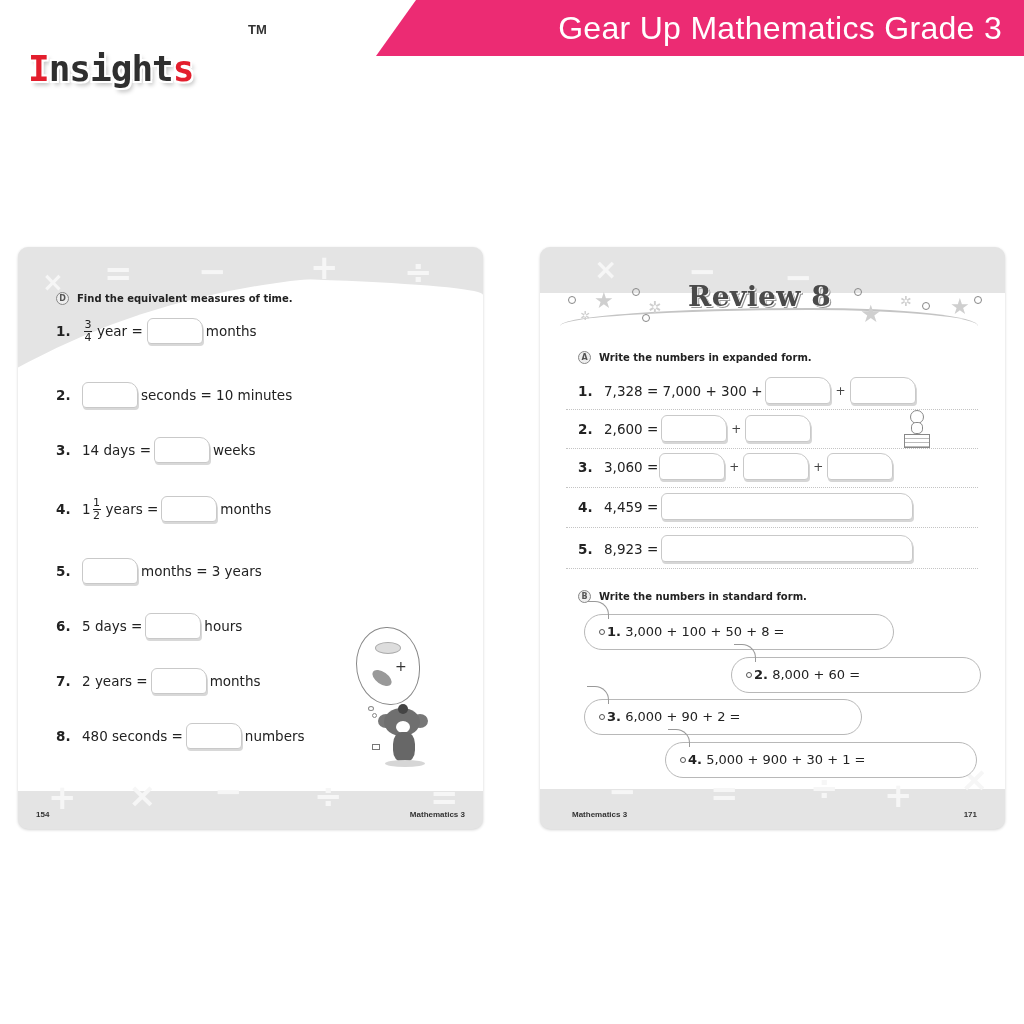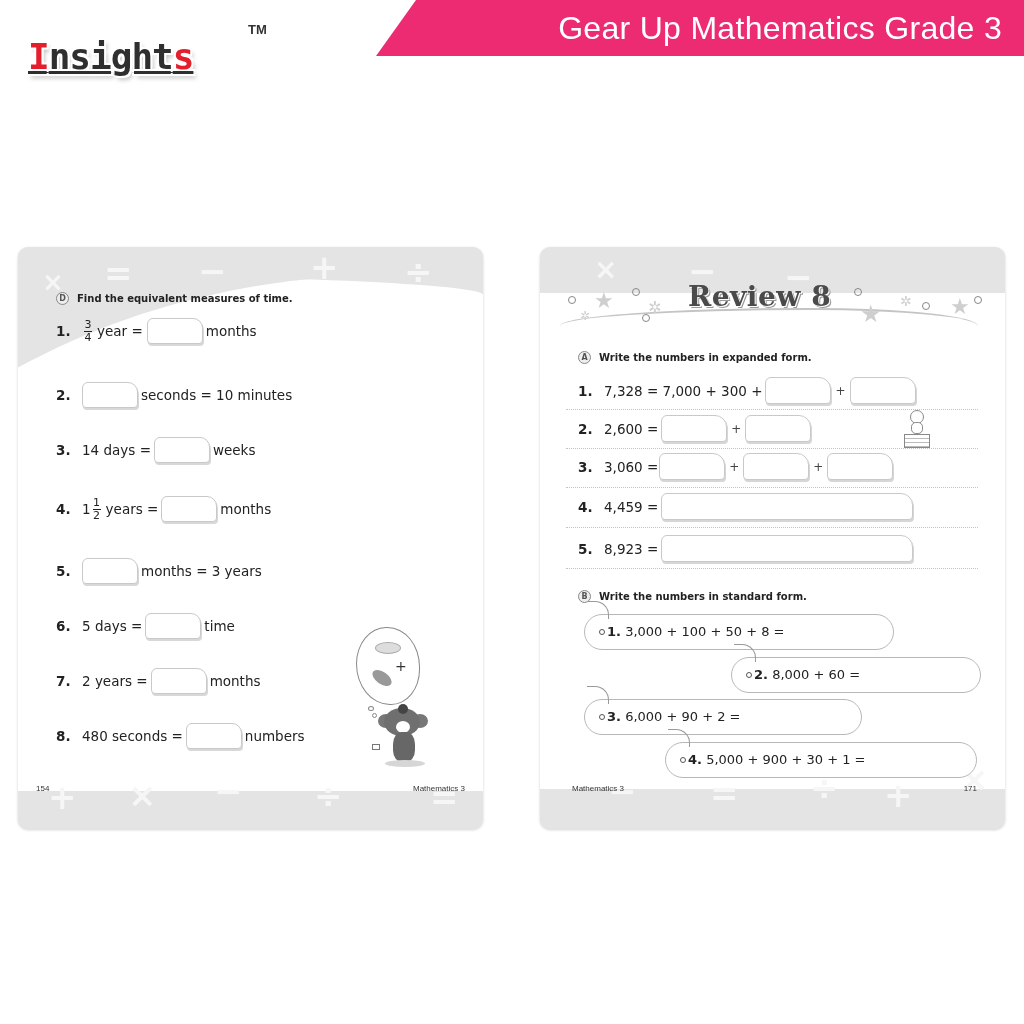--- a/index.html
+++ b/index.html
@@ -5,40 +5,40 @@
   * { box-sizing: border-box; margin: 0; padding: 0; }
   html, body { width: 1024px; height: 1024px; background: #ffffff; overflow: hidden; }
   body { position: relative; font-family: "DejaVu Sans", sans-serif; color: #222; }
 
   
   .logo { position: absolute; left: 20px; top: 16px; width: 250px; height: 75px; }
   .logo .line { position: absolute; font-family: "DejaVu Sans Mono", monospace; font-weight: bold;
     font-size: 36px; letter-spacing: -1px; color: #2f2f2f;
     text-shadow: 2px 2px 0 #fff, -2px -2px 0 #fff, 2px -2px 0 #fff, -2px 2px 0 #fff, 3px 4px 4px rgba(0,0,0,.25); }
   .logo .line1 { left: 2px; top: 2px; }
-  .logo .line2 { left: 8px; top: 20px; text-decoration: underline; }
+  .logo .line2 { left: 8px; top: 32px; }
   .logo .red { color: #e31e2d; }
   .logo .tm { position: absolute; left: 228px; top: 6px; font-size: 13px; font-weight: bold; color: #333; font-family: "Liberation Sans", sans-serif; }
 
   .banner { position: absolute; right: 0; top: 0; width: 648px; height: 56px; background: #ec2b73;
     clip-path: polygon(40px 0, 100% 0, 100% 100%, 0 100%); }
   .banner-title { position: absolute; right: 22px; top: 10px; color: #fff; font-family: "Liberation Sans", sans-serif;
     font-size: 32px; letter-spacing: 0.3px; white-space: nowrap; }
 
   
   .page { position: absolute; top: 247px; width: 465px; height: 582px; background: #e4e4e4;
     border-radius: 10px; box-shadow: 0 1px 3px rgba(0,0,0,.18); overflow: hidden; }
   .page.left { left: 18px; }
   .page.right { left: 540px; }
   .page .paper { position: absolute; left: 0; right: 0; top: 40px; bottom: 40px; background: #fff; }
   .page.left .paper { border-top-right-radius: 100% 20px; border-top-left-radius: 0; clip-path: ellipse(140% 100% at 80% 100%); top: 28px; bottom: 38px; }
   .page.right .paper { top: 46px; bottom: 40px; }
   .sym { position: absolute; color: #f6f6f6; font-weight: bold; font-size: 34px; font-family: "DejaVu Sans", sans-serif; }
 
-  .page-num { position: absolute; bottom: 36px; font-size: 8px; color: #333; font-family: "Liberation Sans", sans-serif; }
+  .page-num { position: absolute; bottom: 10px; font-size: 8px; color: #333; font-family: "Liberation Sans", sans-serif; font-weight: bold; }
 
   
   .sec-head { position: absolute; display: flex; align-items: center; gap: 8px; font-weight: bold; font-size: 10px; font-family: "DejaVu Sans", sans-serif; color: #222; }
   .sec-letter { width: 13px; height: 13px; border-radius: 50%; border: 1px solid #888; background: #eee;
     font-size: 8px; font-weight: bold; display: flex; align-items: center; justify-content: center; color: #555; }
 
   .q { position: absolute; display: flex; align-items: center; font-family: "DejaVu Sans", sans-serif; font-size: 13.5px; color: #222; white-space: nowrap; }
   .q .num { font-weight: bold; width: 26px; display: inline-block; }
   .box { display: inline-block; width: 56px; height: 26px; border: 1.5px solid #c9c9c9; border-radius: 6px 10px 4px 4px;
     background: #fff; box-shadow: 1px 2px 0 #d8d8d8; margin: 0 3px; }
@@ -141,21 +141,21 @@
 <div class="q" style="left:56px;top:558px;">
   <span class="num">5.</span>
   <span class="box" style="margin-left:0;"></span>
   <span>months = 3 years</span>
 </div>
 
 <div class="q" style="left:56px;top:613px;">
   <span class="num">6.</span>
   <span>5 days =</span>
   <span class="box"></span>
-  <span>time</span>
+  <span>hours</span>
 </div>
 
 <div class="q" style="left:56px;top:668px;">
   <span class="num">7.</span>
   <span>2 years =</span>
   <span class="box"></span>
   <span>months</span>
 </div>
 
 <div class="q" style="left:56px;top:723px;">

